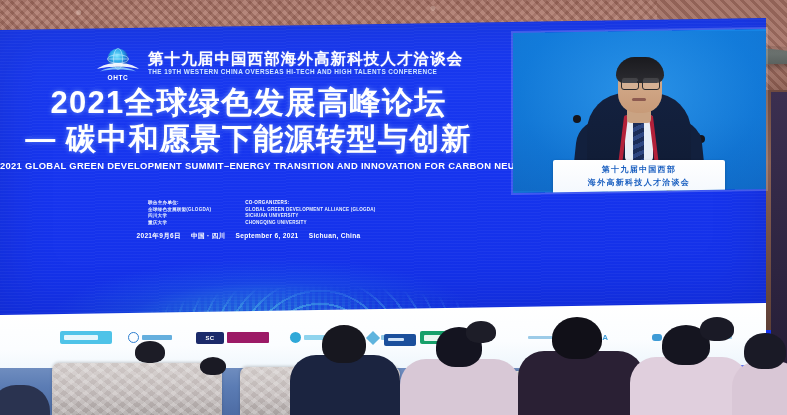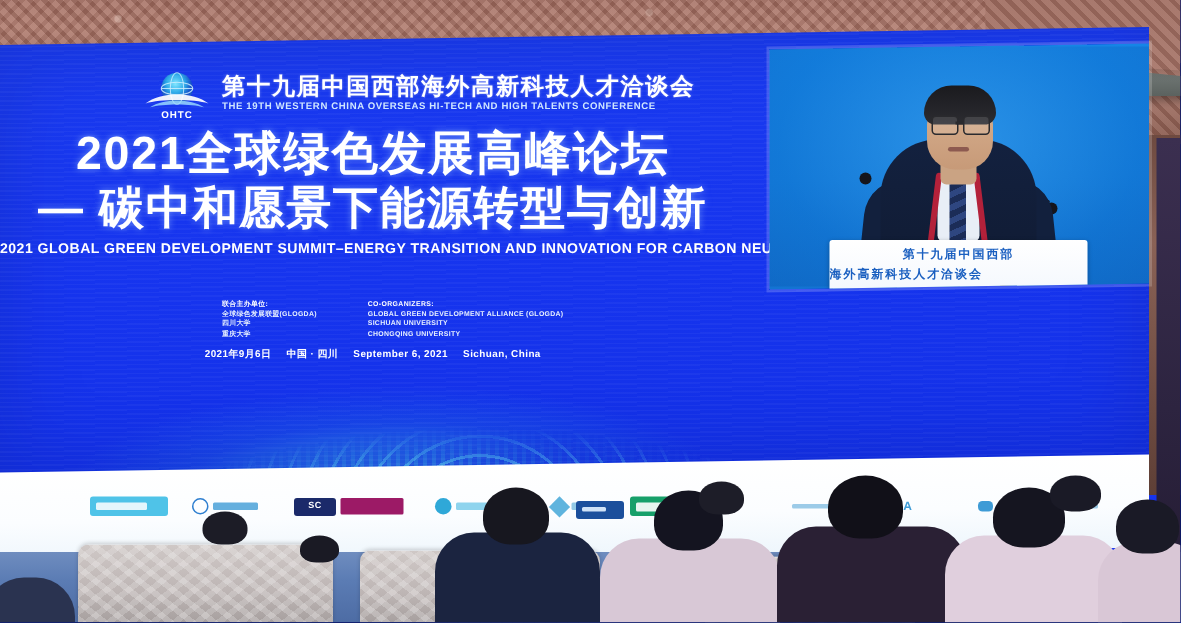--- a/index.html
+++ b/index.html
@@ -183,21 +183,21 @@
   .mic2b{position:absolute;left:184px;top:104px;width:8px;height:8px;background:#15151c;border-radius:50%;}
   
   .podium{
     position:absolute;left:40px;top:129px;width:172px;height:40px;
     background:linear-gradient(180deg,#ffffff 0%,#f2f7fd 100%);
     border-radius:2px;
     box-shadow:0 1px 3px rgba(0,0,0,.25);
     overflow:hidden;
   }
   .pod-l1{margin-top:4px;text-align:center;font-size:8px;font-weight:700;color:#1a5fc0;letter-spacing:1.3px;}
-  .pod-l2{margin-top:2px;text-align:left;font-size:8px;font-weight:700;color:#1a5fc0;letter-spacing:1.3px;}
+  .pod-l2{margin-top:2px;text-align:center;font-size:8px;font-weight:700;color:#1a5fc0;letter-spacing:1.3px;}
   .pod-l3{margin-top:2.5px;text-align:center;font-size:2.8px;color:#7aa6d8;letter-spacing:.2px;}
 
   
   .band{
     position:absolute;left:0;top:315px;width:766px;height:62px;
     background:linear-gradient(180deg,#ffffff 0%,#fbfdff 55%,#eef6fc 100%);
     transform:skewY(-0.9deg);transform-origin:0 0;
     overflow:hidden;
   }
   .band-in{position:absolute;inset:0;transform:skewY(0.9deg);}

